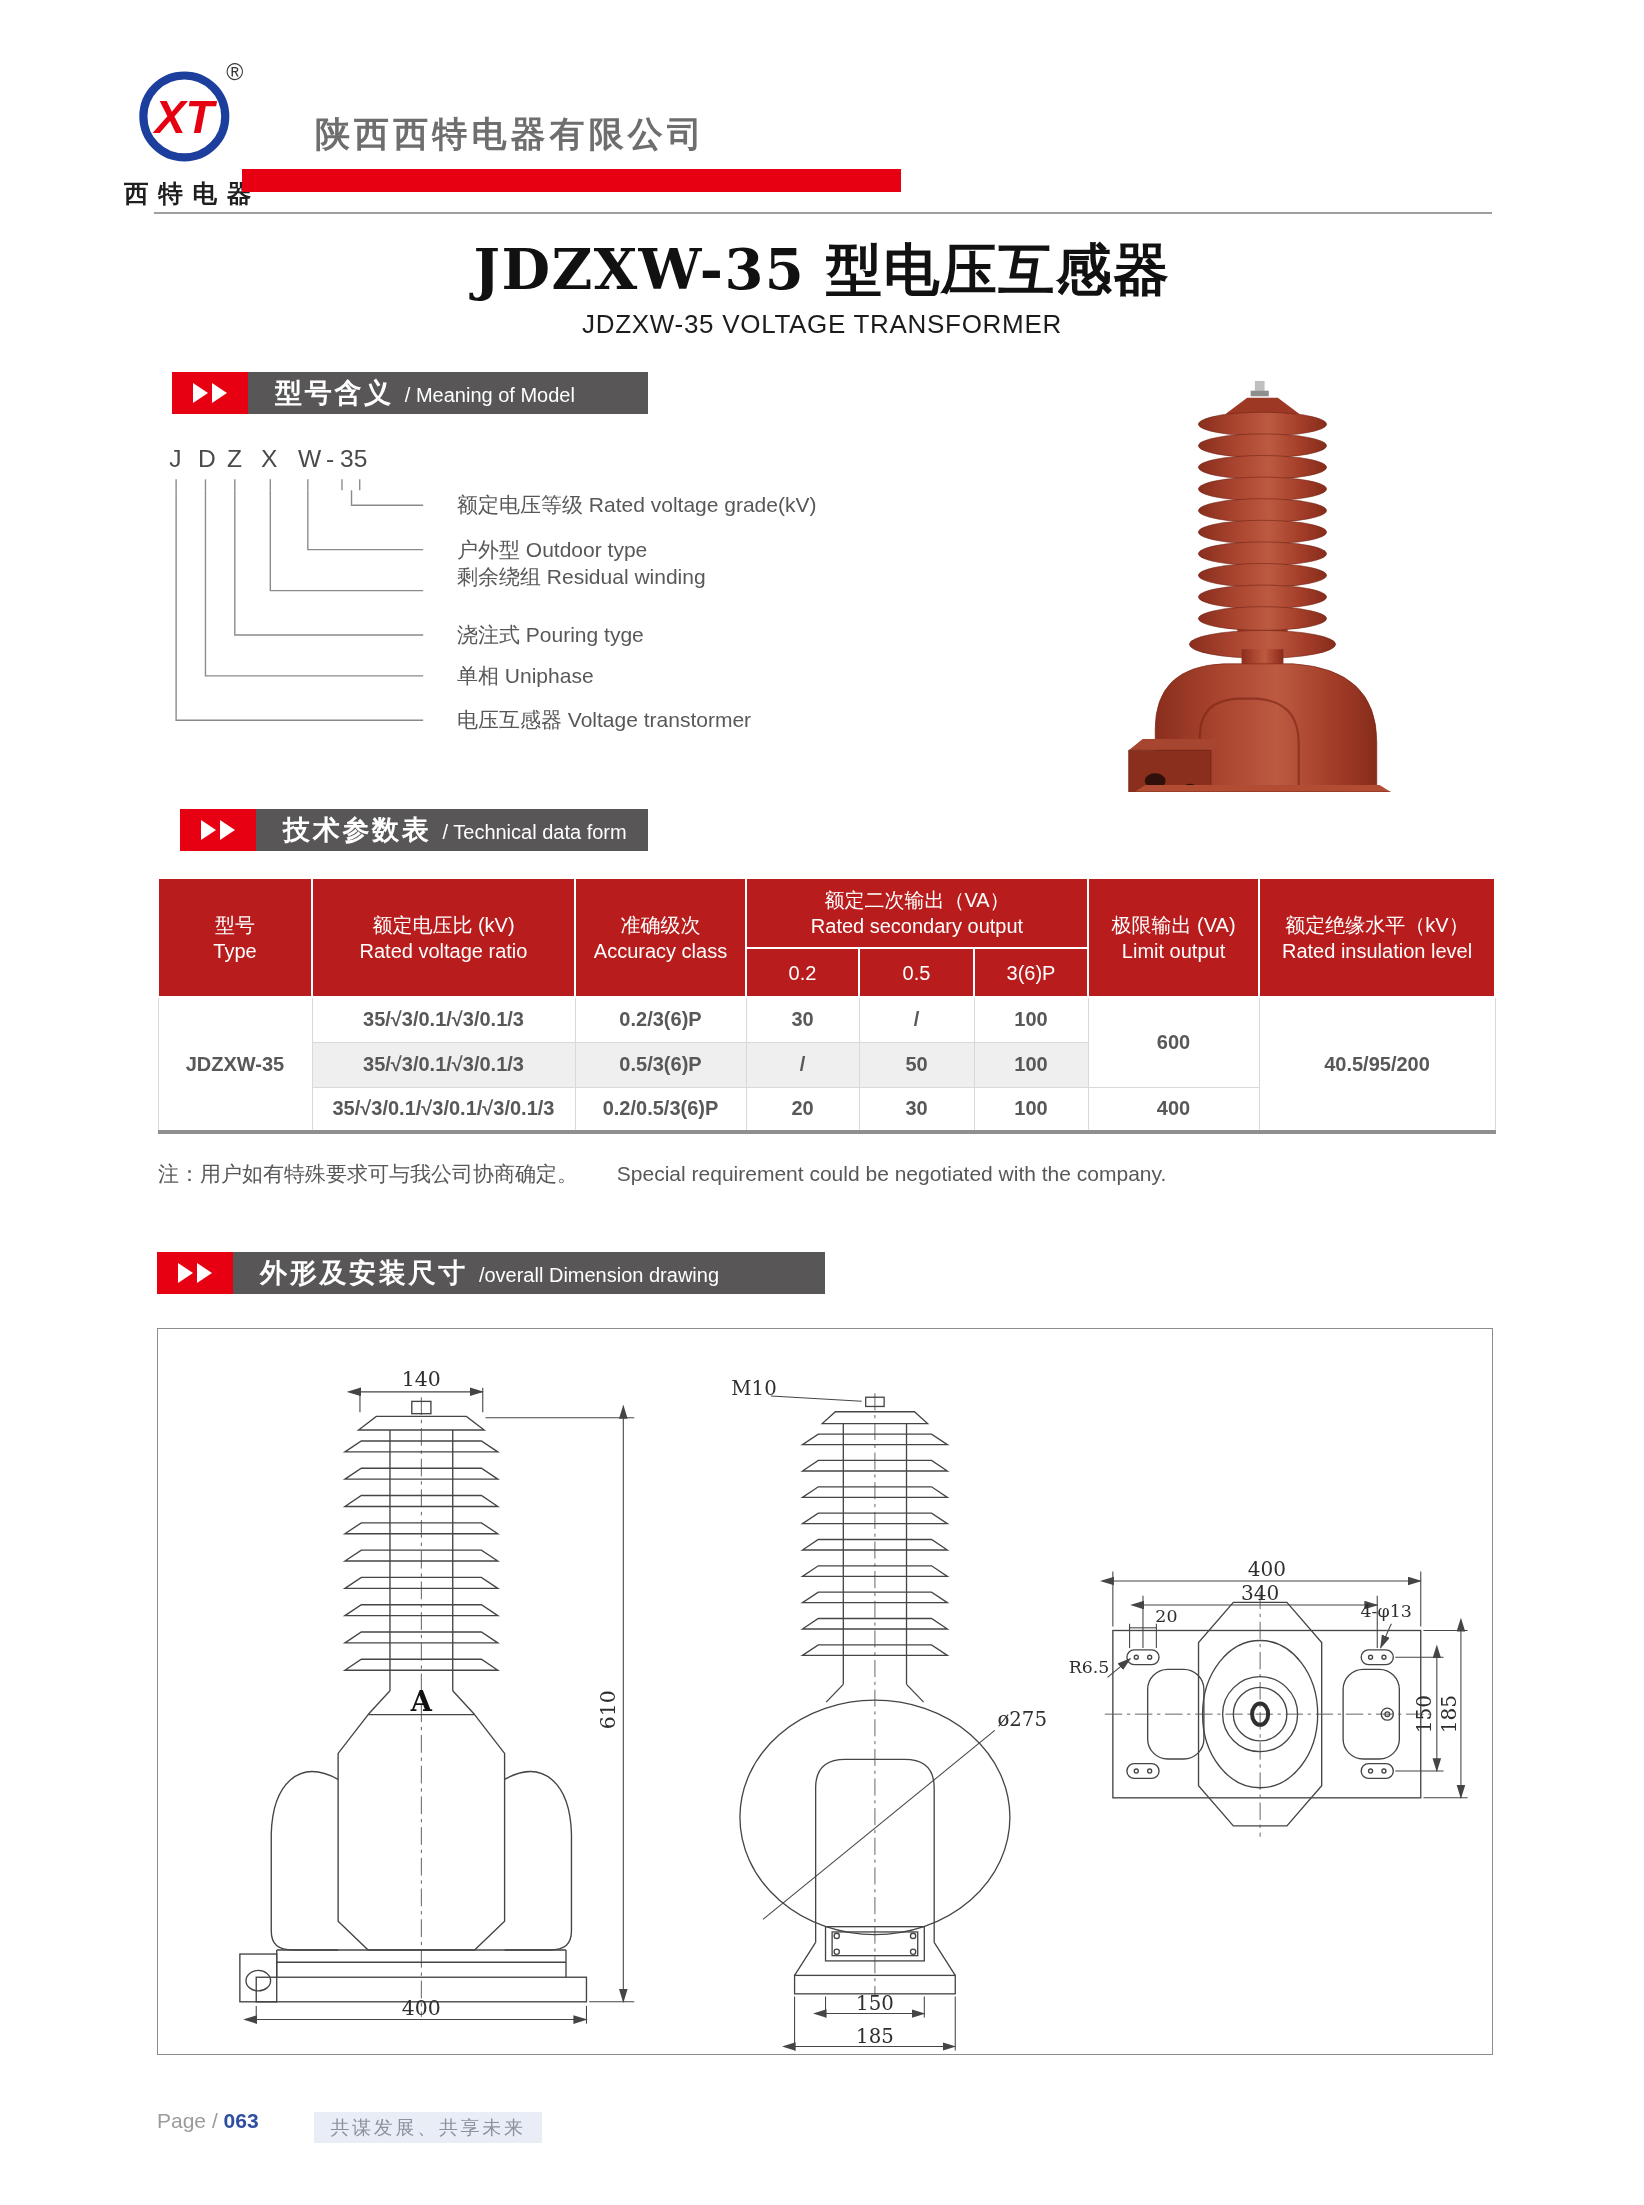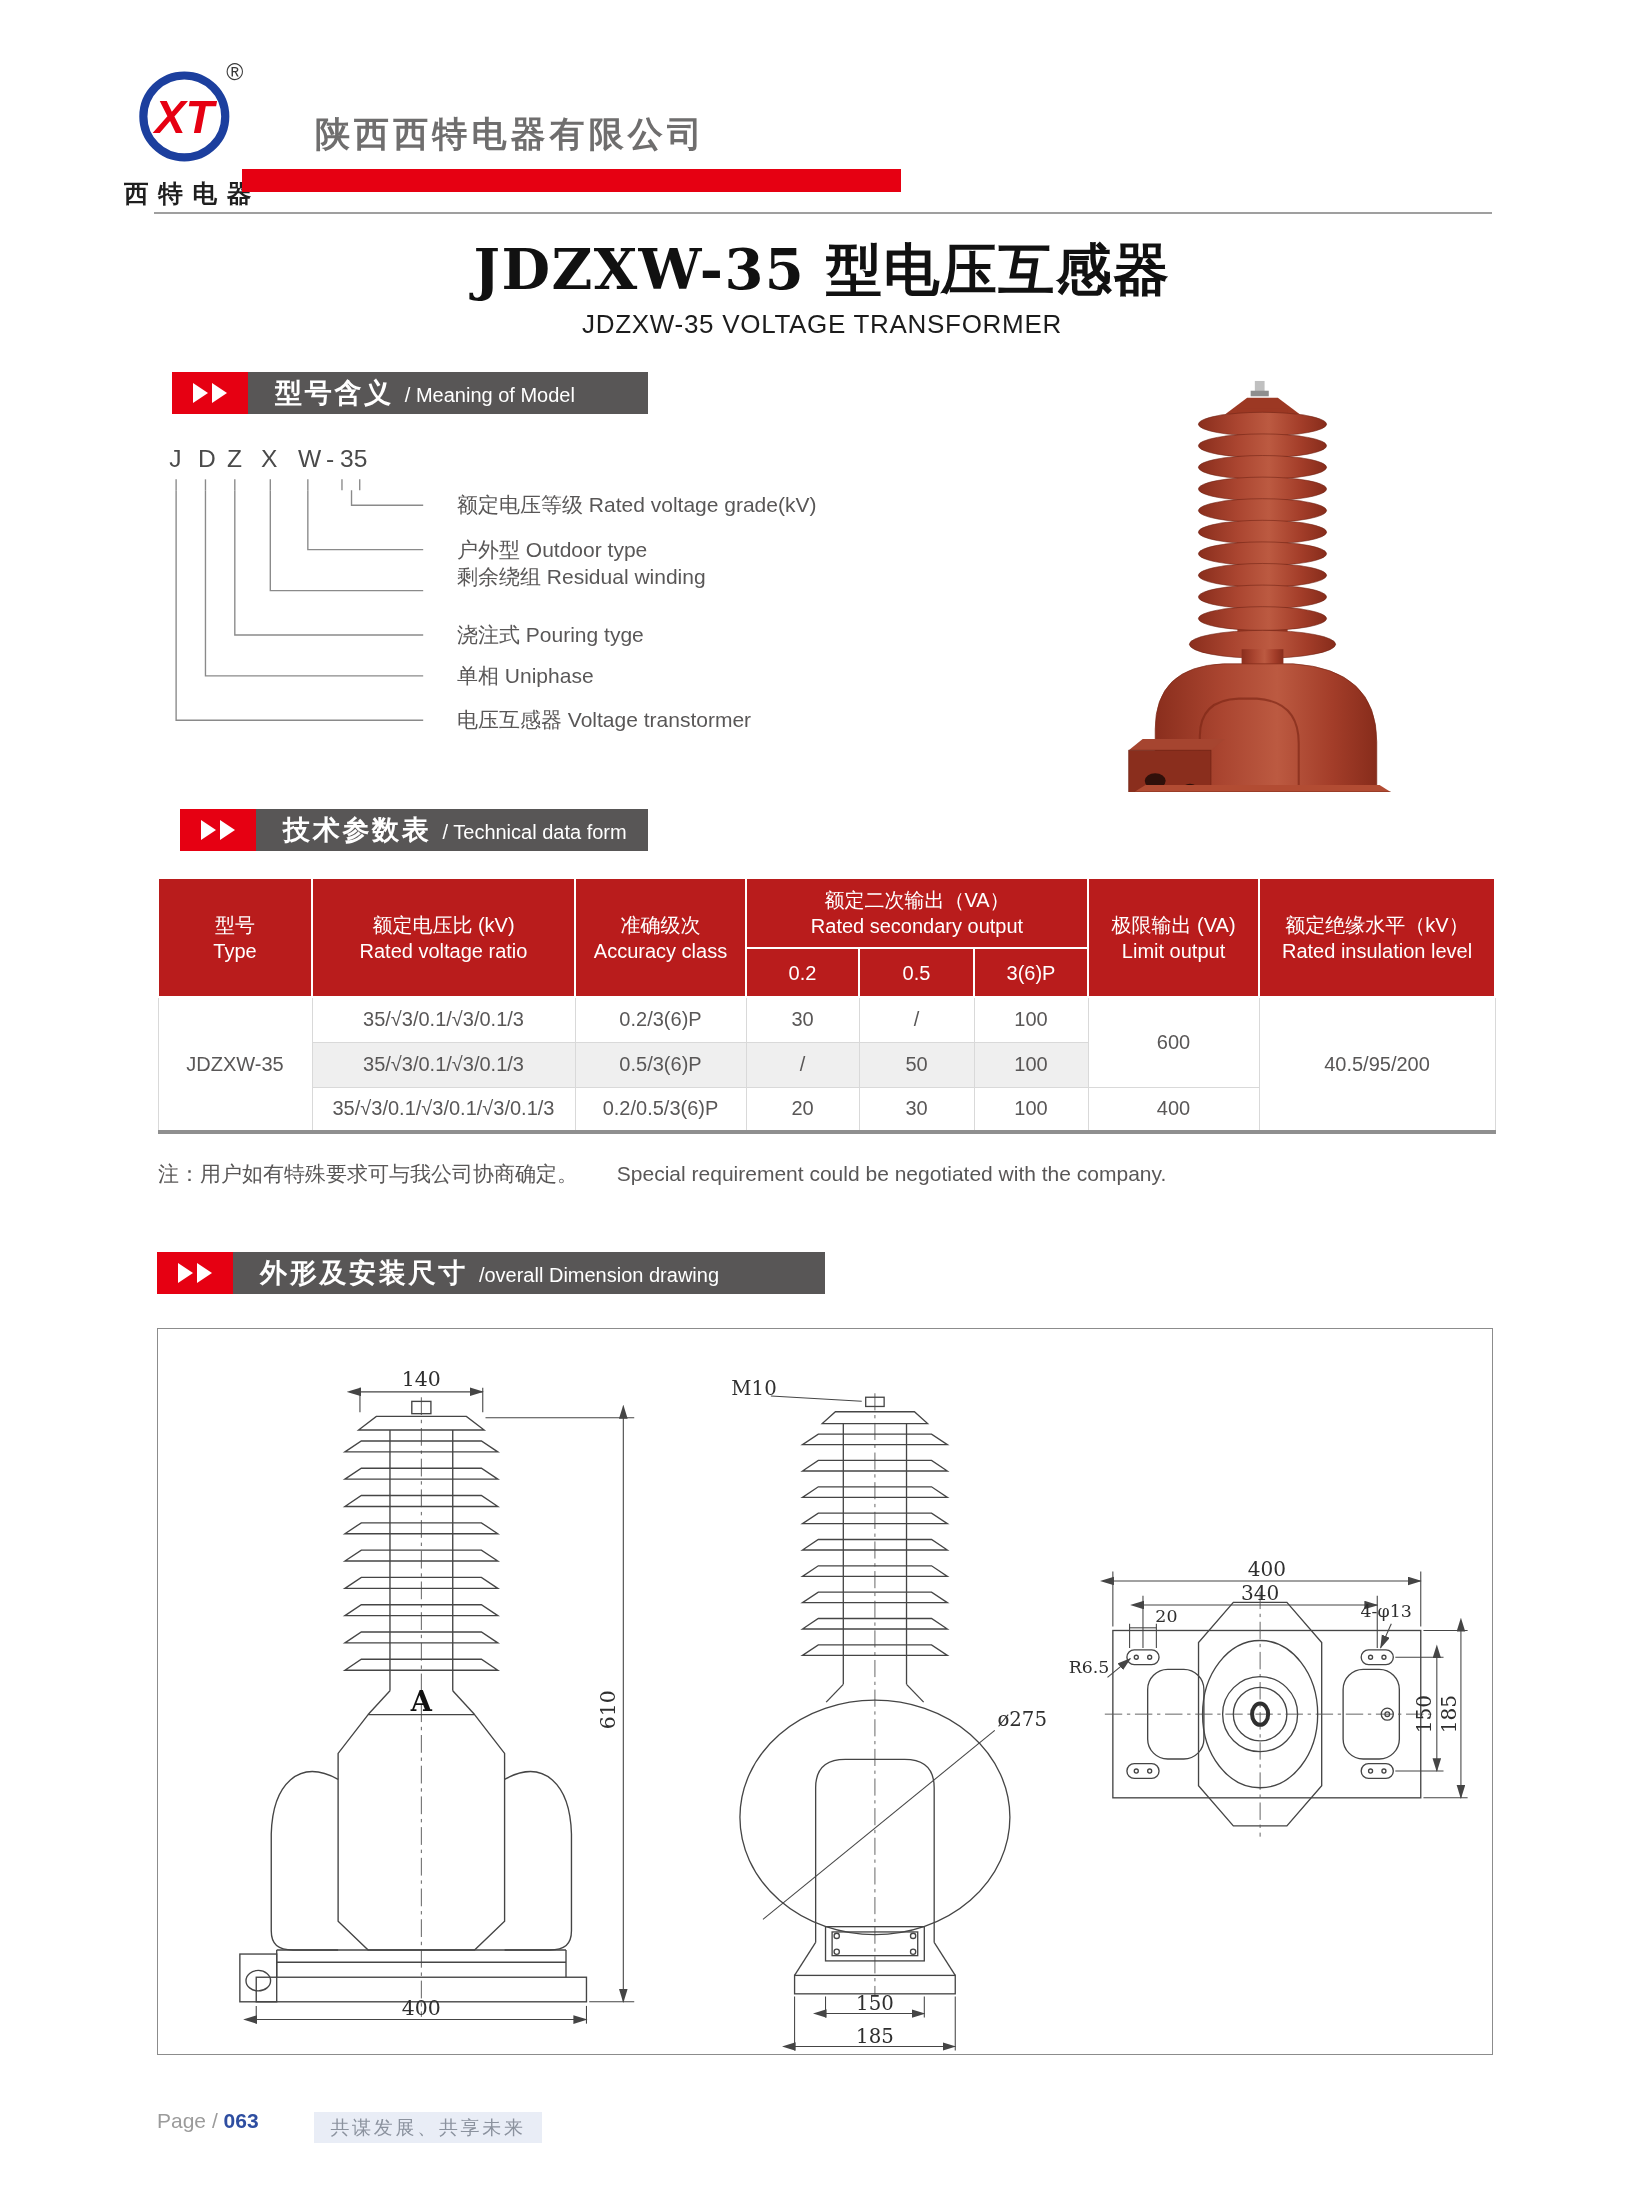--- a/index.html
+++ b/index.html
@@ -33,21 +33,21 @@
   
   .modeldiag { left:157px; top:430px; width:860px; height:328px; }
   .modeldiag .letter { position:absolute; top:15px; font-size:24.6px; color:#4a4a4a; }
   .modeldiag .mlabel { position:absolute; left:300px; font-size:21px; color:#595757; white-space:nowrap; line-height:27px; }
 
   
   .ttable { position:absolute; left:157px; top:877px; width:1335px; border-collapse:collapse; table-layout:fixed;
     font-size:20px; color:#595757; border-bottom:4.1px solid #8f8f8f; }
   .ttable th { background:#b91c1c; color:#ffffff; font-weight:normal; border:2px solid #ffffff;
     text-align:center; vertical-align:middle; line-height:26px; }
-  .ttable td { background:#ffffff; border:0.7px solid #d9d9d9; text-align:center; vertical-align:middle; height:45px; }
+  .ttable td { background:#ffffff; border:0.7px solid #d9d9d9; text-align:center; vertical-align:middle; height:45px;font-weight:bold; }
   .ttable tr.alt td.sh { background:#efefef; }
   .ttable .hrow1 th { height:70px; }
   .ttable .hrow2 th { height:49px; }
   .note-line { left:158px; top:1160px; font-size:21px; color:#595757; white-space:nowrap; }
   .note-line .en-part { margin-left:33px; }
 
   
   .dwgbox { left:157px; top:1328px; width:1336px; height:727px; border:1.4px solid #8c8c8c; background:#ffffff; }
   .dl   { stroke:#454545; stroke-width:2; fill:none; }
   .dim  { stroke:#454545; stroke-width:1.6; fill:none; }

